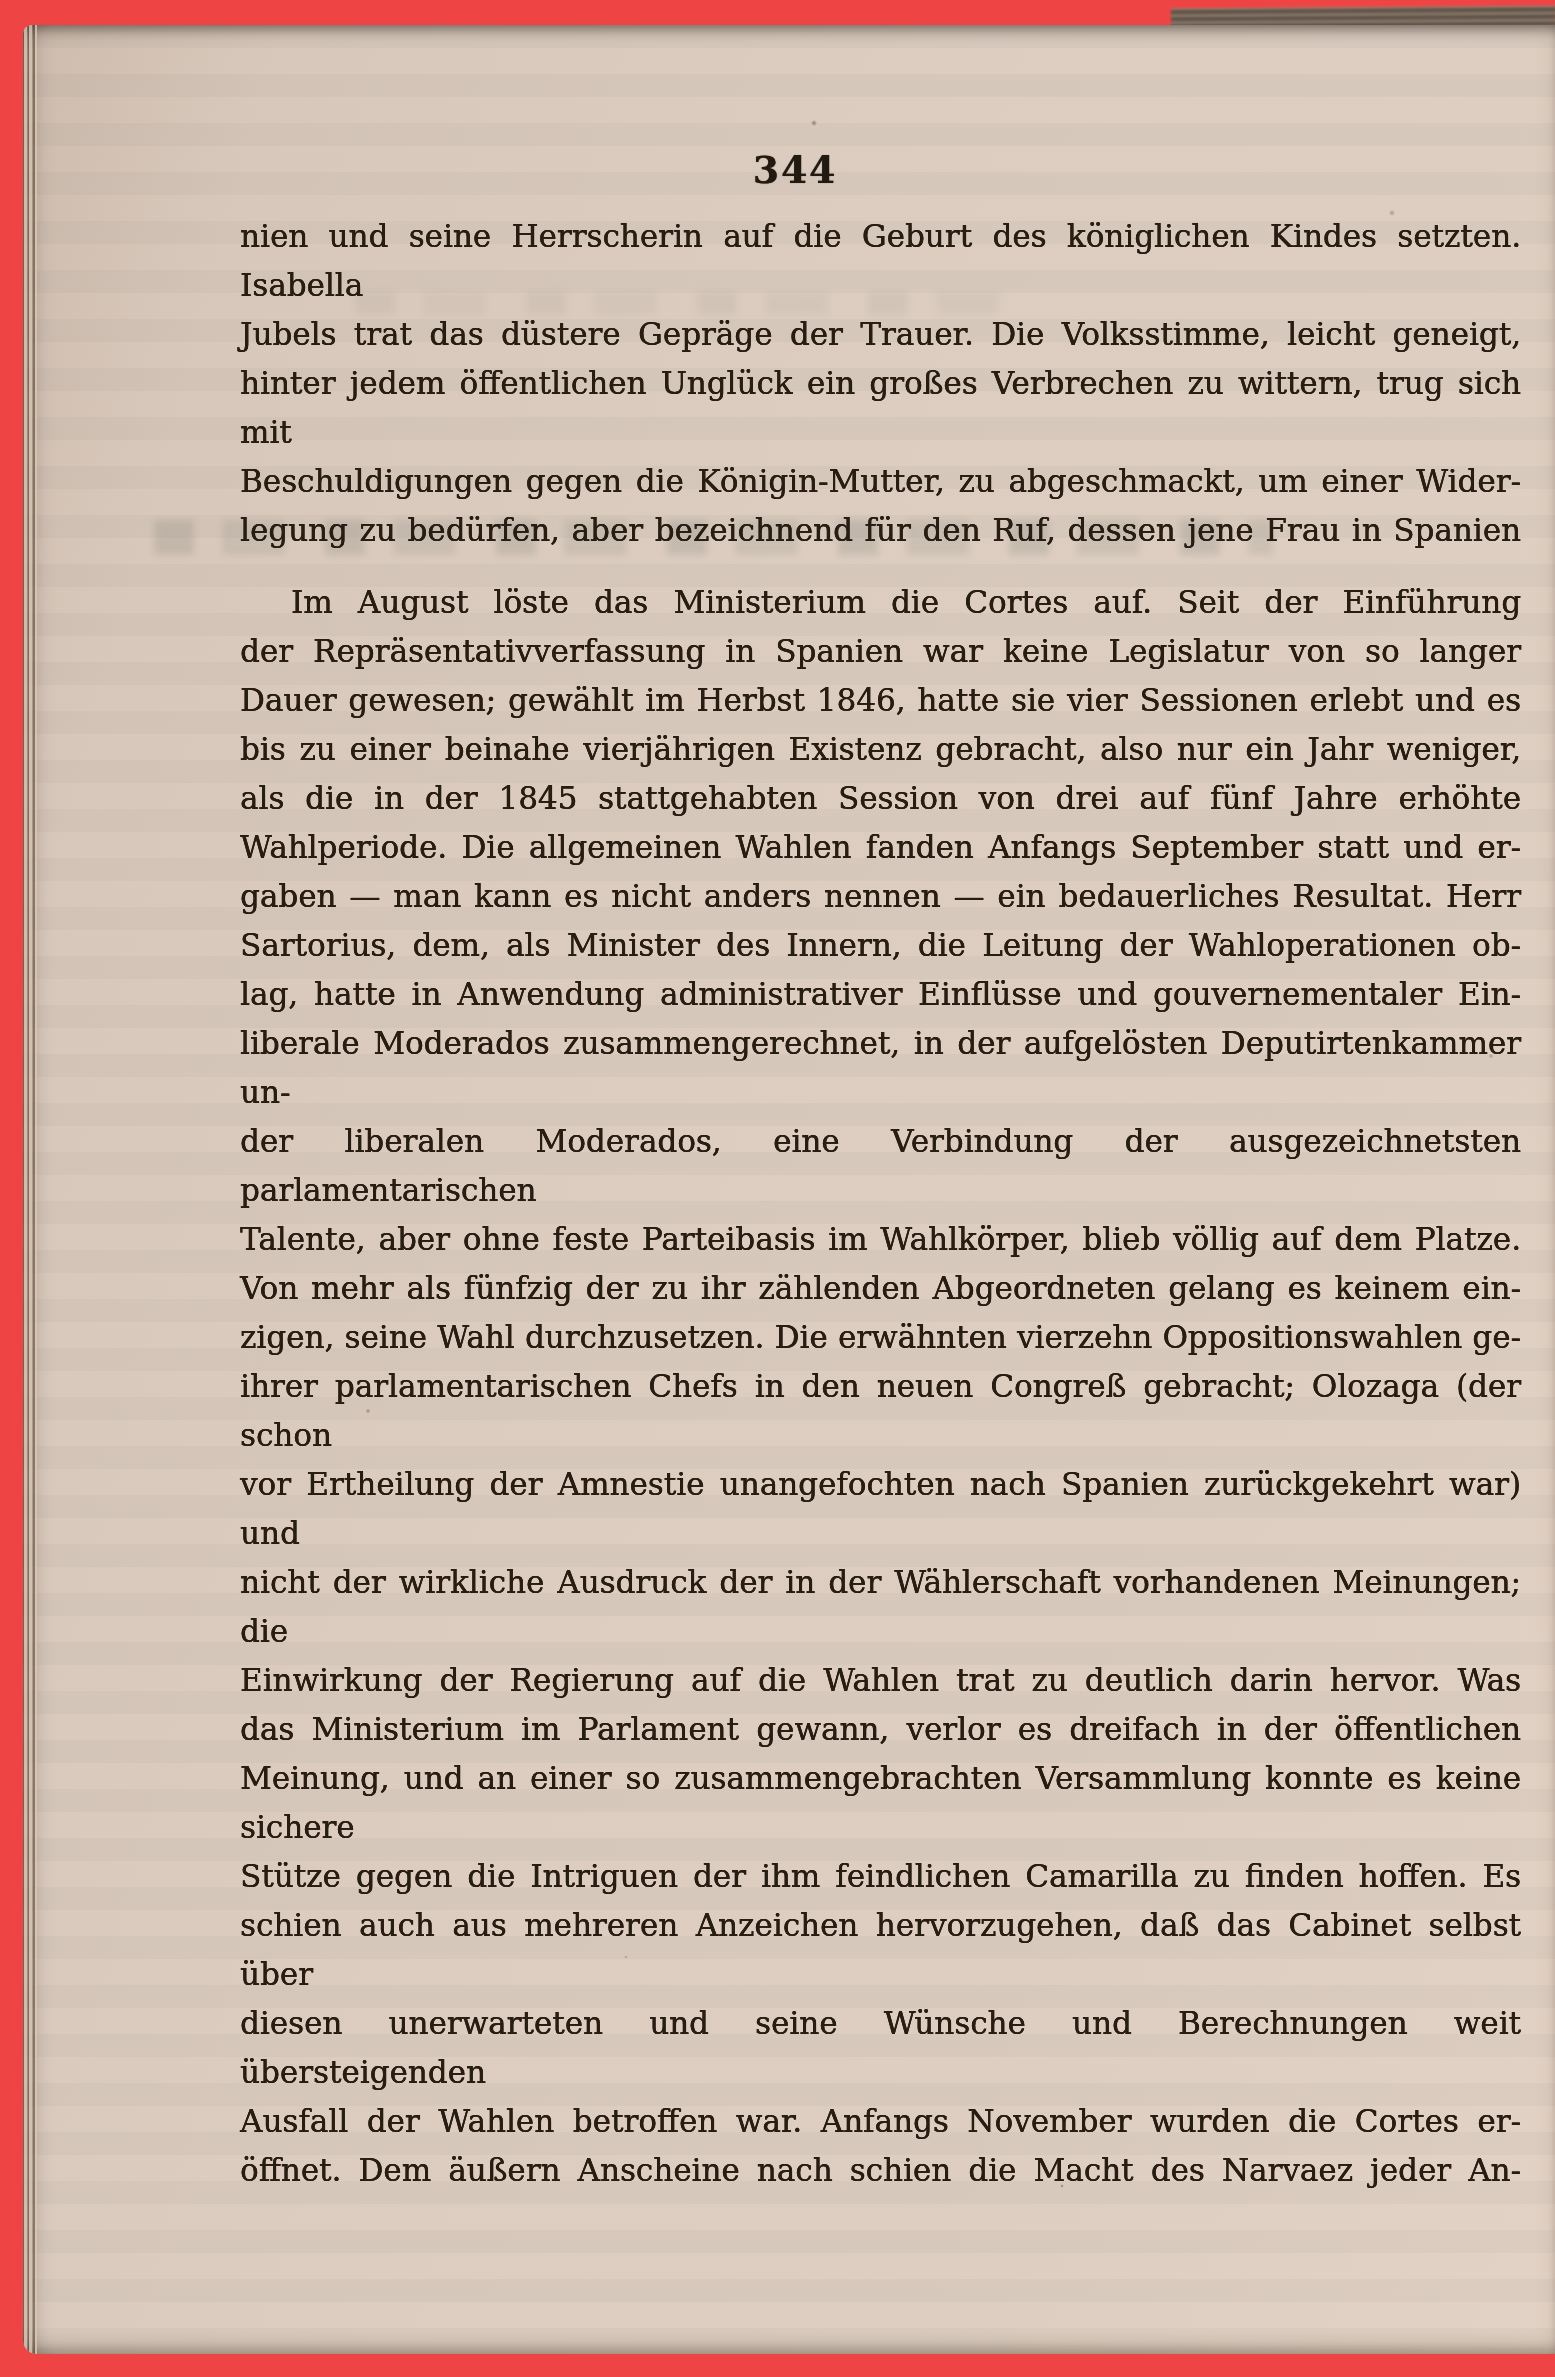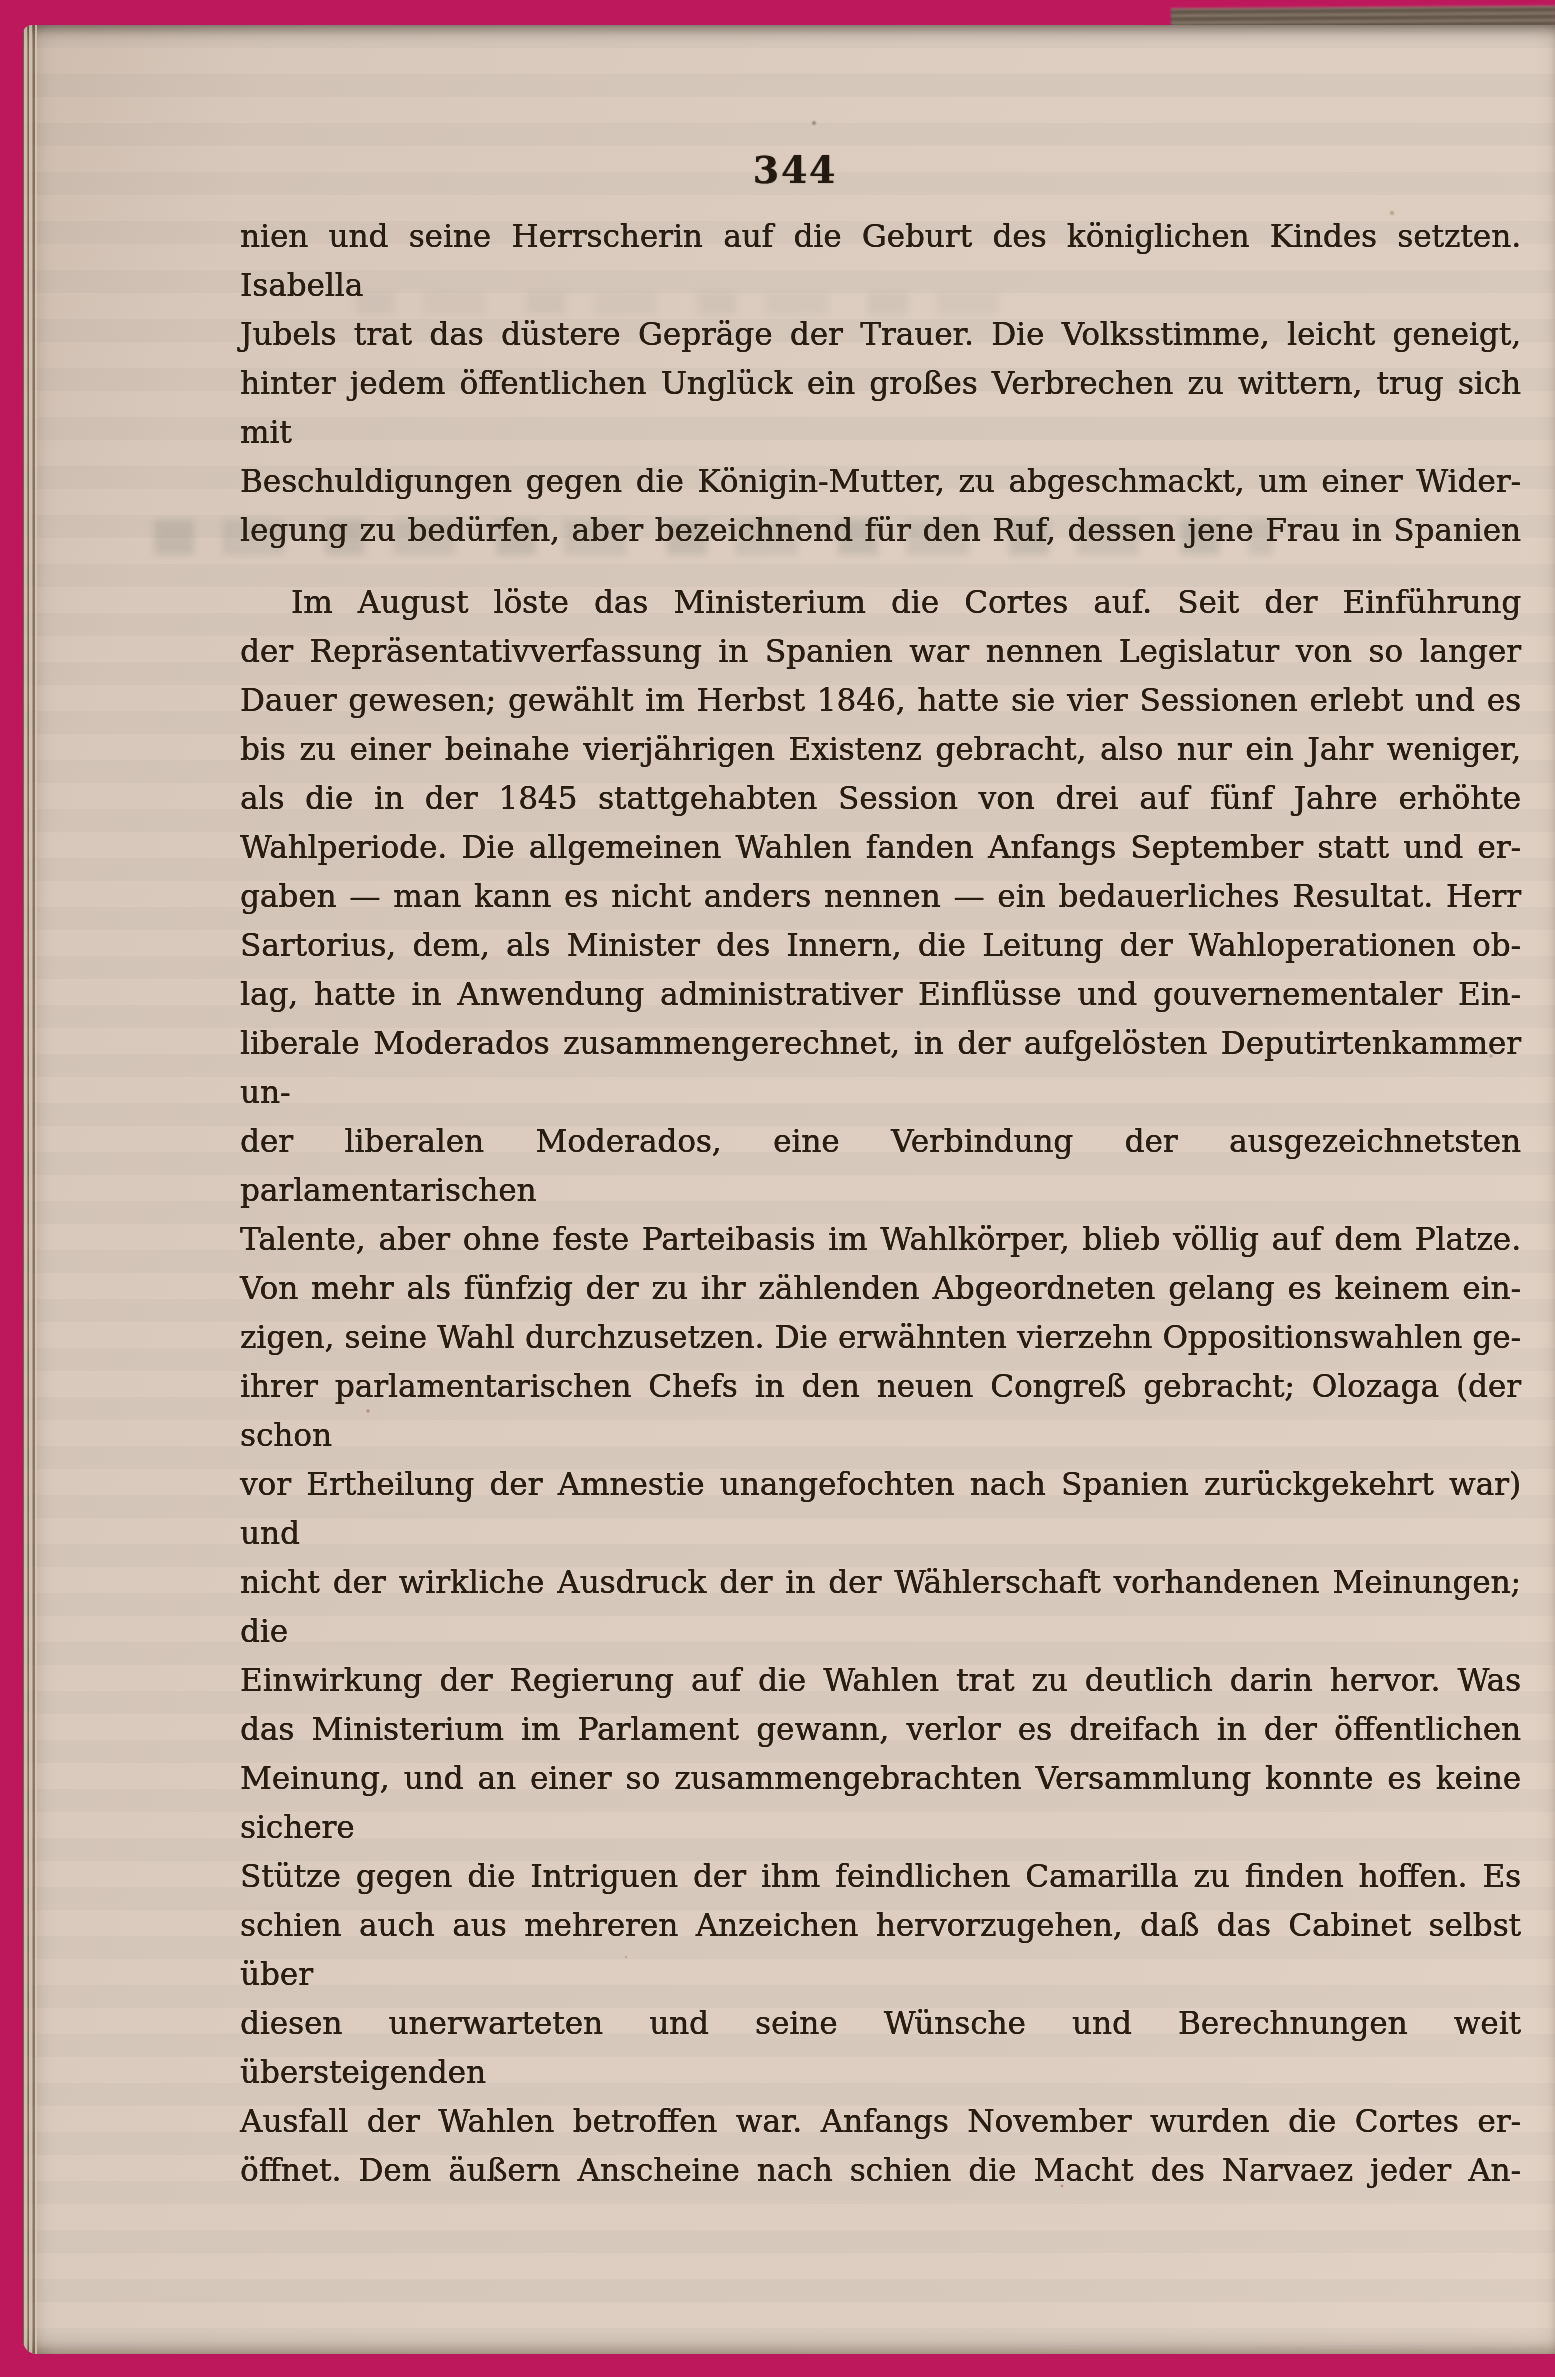--- a/index.html
+++ b/index.html
@@ -80,35 +80,35 @@
     -moz-text-align-last:justify;
     text-align-last:justify;
     white-space:normal;
   }
   .line.no-just{text-align-last:left;-moz-text-align-last:left;}
   .line.indent{text-indent:51px;margin-top:23px;}
 </style>
 </head>
 <body>
 
-<div class="scene" style="background: #be185d;">
+<div class="scene" style="background: #ef4444;">
   <div class="book-edges"></div>
   <div class="paper">
     <div class="fore-edge"></div>
     <div class="ghost-band secondary"></div>
     <div class="page-number">344</div>
     <div class="ghost-band"></div>
     <div class="textblock" style="color: rgb(40, 29, 18);">
         <div class="line">nien und seine Herrscherin auf die Geburt des königlichen Kindes setzten. Isabella</div>
         <div class="line">Jubels trat das düstere Gepräge der Trauer. Die Volksstimme, leicht geneigt,</div>
         <div class="line">hinter jedem öffentlichen Unglück ein großes Verbrechen zu wittern, trug sich mit</div>
         <div class="line">Beschuldigungen gegen die Königin-Mutter, zu abgeschmackt, um einer Wider-</div>
         <div class="line">legung zu bedürfen, aber bezeichnend für den Ruf, dessen jene Frau in Spanien</div>
         <div class="line indent">Im August löste das Ministerium die Cortes auf. Seit der Einführung</div>
-        <div class="line">der Repräsentativverfassung in Spanien war nennen Legislatur von so langer</div>
+        <div class="line">der Repräsentativverfassung in Spanien war keine Legislatur von so langer</div>
         <div class="line">Dauer gewesen; gewählt im Herbst 1846, hatte sie vier Sessionen erlebt und es</div>
         <div class="line">bis zu einer beinahe vierjährigen Existenz gebracht, also nur ein Jahr weniger,</div>
         <div class="line">als die in der 1845 stattgehabten Session von drei auf fünf Jahre erhöhte</div>
         <div class="line">Wahlperiode. Die allgemeinen Wahlen fanden Anfangs September statt und er-</div>
         <div class="line">gaben — man kann es nicht anders nennen — ein bedauerliches Resultat. Herr</div>
         <div class="line">Sartorius, dem, als Minister des Innern, die Leitung der Wahloperationen ob-</div>
         <div class="line">lag, hatte in Anwendung administrativer Einflüsse und gouvernementaler Ein-</div>
         <div class="line">liberale Moderados zusammengerechnet, in der aufgelösten Deputirtenkammer un-</div>
         <div class="line">der liberalen Moderados, eine Verbindung der ausgezeichnetsten parlamentarischen</div>
         <div class="line">Talente, aber ohne feste Parteibasis im Wahlkörper, blieb völlig auf dem Platze.</div>

